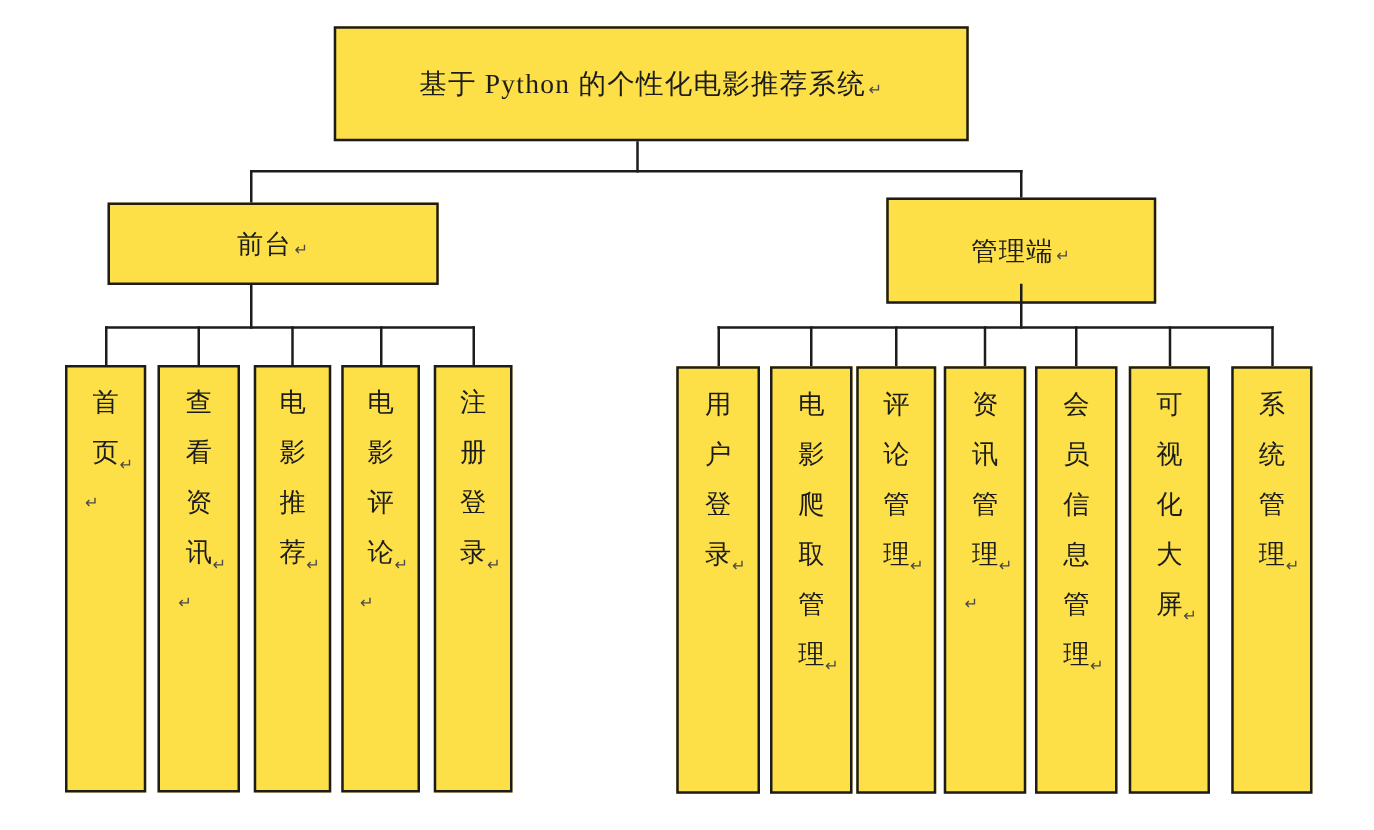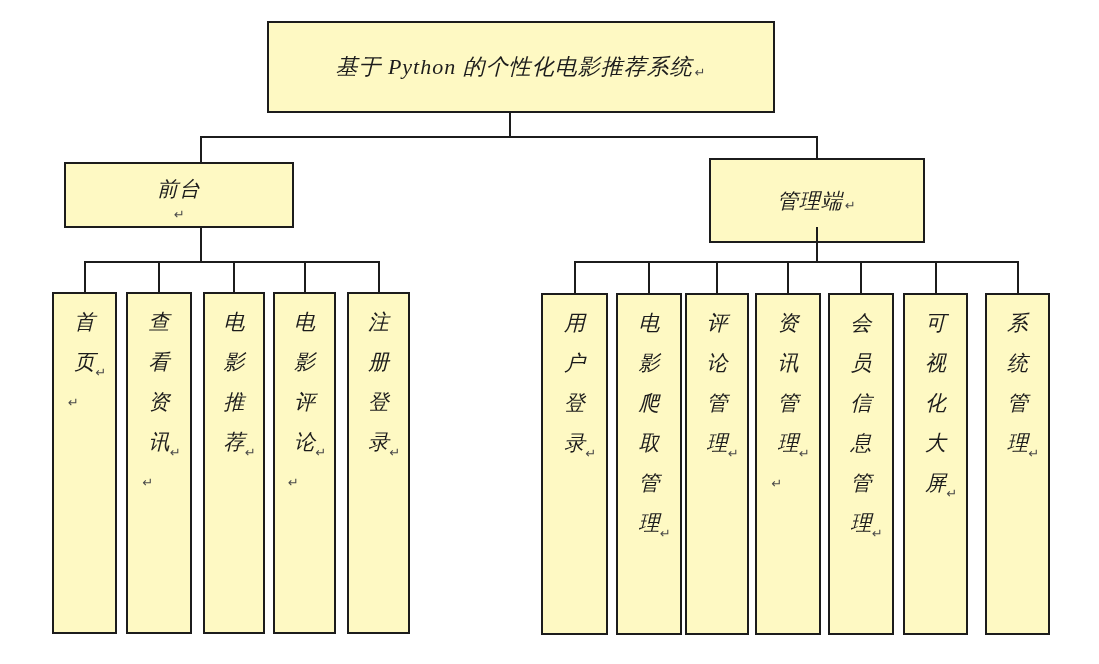--- a/index.html
+++ b/index.html
@@ -9,22 +9,21 @@
     position: relative;
     width: 1099px;
     height: 664px;
     background: var(--bg, #ffffff);
     overflow: hidden;
     color: var(--text, #1c1c1c);
   }
   .node {
     position: absolute;
     border: 2px solid var(--line, #1c1c1c);
-    background: #fef9c3;
-    font-style: italic;
+    background: #fde047;
   }
   .hnode {
     display: flex;
     align-items: center;
     justify-content: center;
     font-size: 22px;
     letter-spacing: 1px;
     white-space: pre;
   }
   .hnode .ret { position: relative; top: 5px; margin-left: 2px; }
@@ -61,21 +60,21 @@
 </style>
 </head>
 <body>
 
 <div class="canvas" id="tree">
 
   <div class="node hnode" id="node-root" style="left:267px; top:21px; width:508px; height:92px;">
     <span>基于 Python 的个性化电影推荐系统</span><span class="ret">↵</span>
   </div>
 
-  <div class="node hnode" id="node-front" style="left:64px; top:162px; width:230px; height:66px; font-size:21px;flex-direction:column;">
+  <div class="node hnode" id="node-front" style="left:86px; top:162px; width:265px; height:66px; font-size:21px;">
     <span>前台</span><span class="ret">↵</span>
   </div>
 
   <div class="node hnode" id="node-admin" style="left:709px; top:158px; width:216px; height:85px; font-size:21px;">
     <span>管理端</span><span class="ret">↵</span>
   </div>
 
 <div class="cline" style="left: 509px; top: 113px; width: 2px; height: 25px; background: rgb(28, 28, 28);"></div>
     <div class="cline" style="left: 200px; top: 136px; width: 618px; height: 2px; background: rgb(28, 28, 28);"></div>
     <div class="cline" style="left: 200px; top: 136px; width: 2px; height: 26px; background: rgb(28, 28, 28);"></div>

